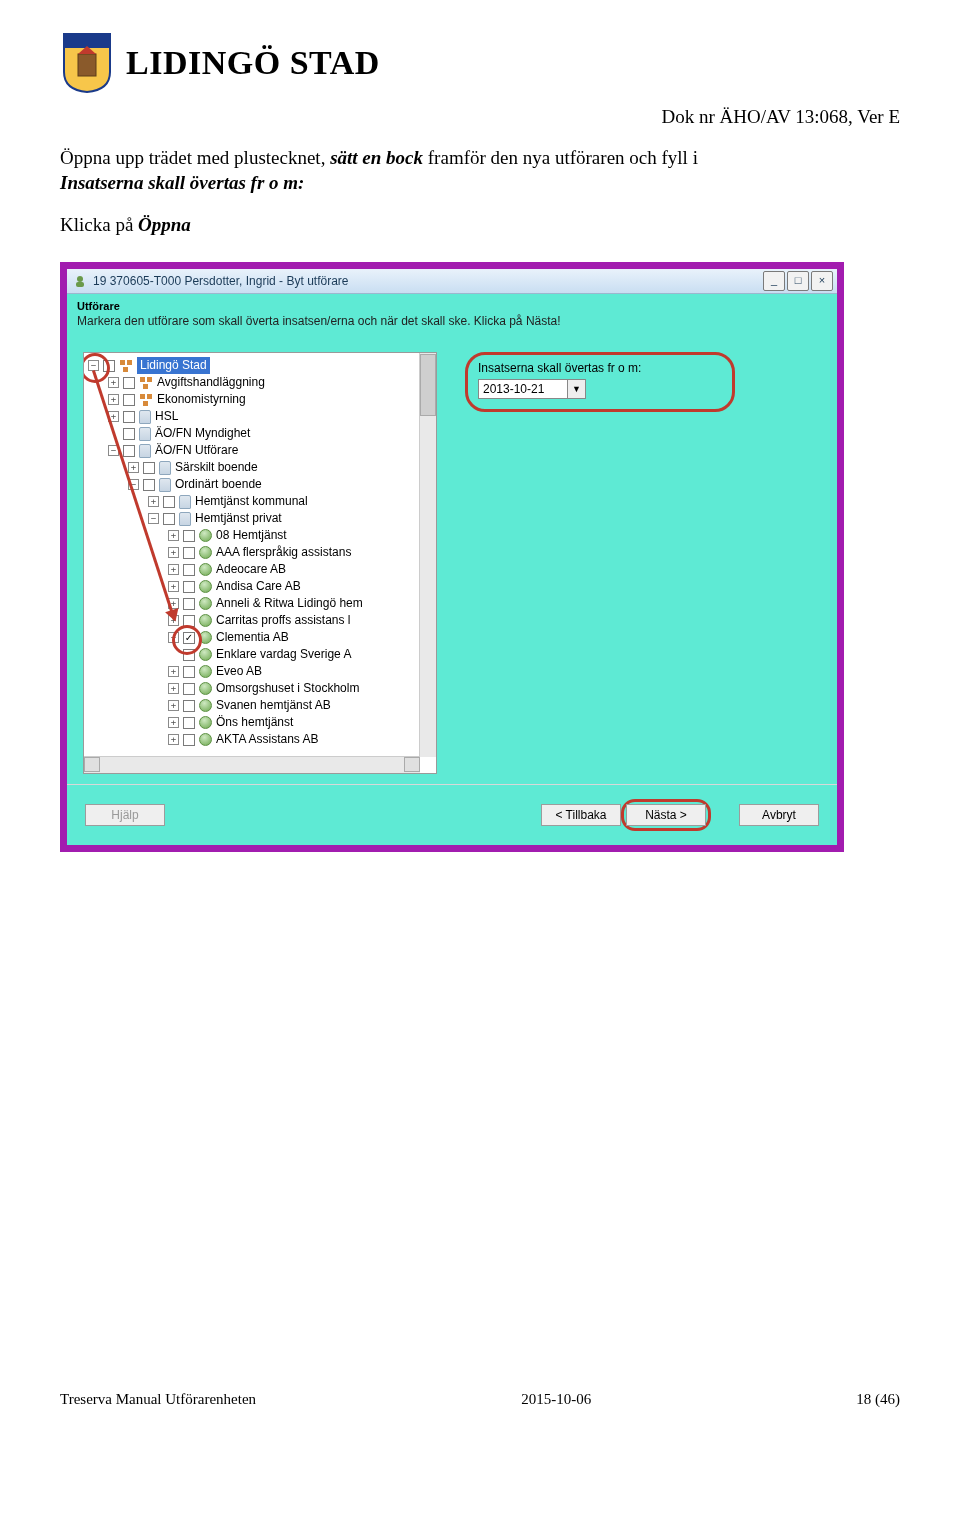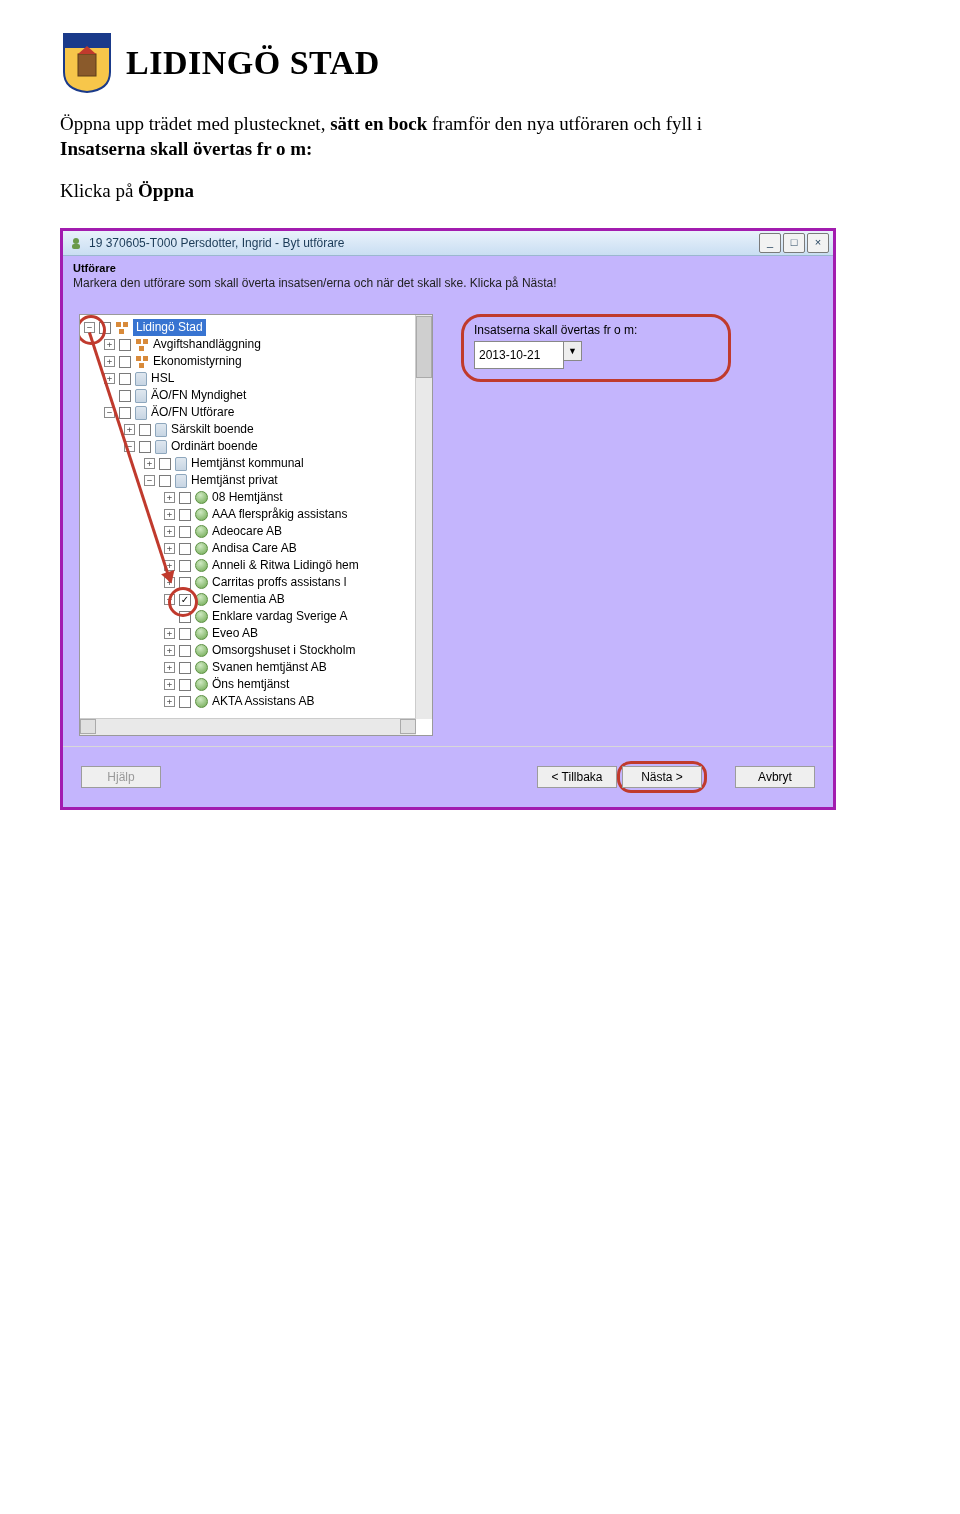--- a/index.html
+++ b/index.html
@@ -35,28 +35,28 @@
   .docnr {
     text-align: right;
     font-size: 19px;
     margin-top: 6px;
   }
   .body-text {
     font-size: 19px;
     line-height: 1.3;
     margin-top: 18px;
   }
-  .body-text .bold { font-weight: bold; }
+  .body-text .bold { font-weight: bold; font-style: italic; }
   .screenshot-wrap {
     margin-top: 24px;
-    border: 3px solid #a21caf;
+    border: 7px solid #a21caf;
     width: 770px;
     font-family: Tahoma, Arial, sans-serif;
     font-size: 12px;
-    background: #c4b5fd;
+    background: #5eead4;
   }
   .titlebar {
     height: 24px;
     background: linear-gradient(#e9f2fb, #c9def2);
     border-bottom: 1px solid #9bb7cf;
     display: flex;
     align-items: center;
     padding: 0 6px;
     font-size: 12px;
     color: #1a3a57;
@@ -218,21 +218,21 @@
     box-sizing:border-box;
   }
   .date-label {
     font-size:12px;
     margin-bottom:4px;
   }
   .date-row { display:flex; }
   .date-input {
     border:1px solid #888;
     background:#fff;
-    height:28px; width:90px;
+    height:20px; width:90px;
     font-size:12px;
     padding:0 4px;
     box-sizing:border-box;
   }
   .date-btn {
     width:18px; height:20px;
     border:1px solid #888; border-left:none;
     background:#eee;
     display:flex; align-items:center; justify-content:center;
     font-size:9px;
@@ -280,20 +280,21 @@
       <svg viewBox="0 0 54 62" width="54" height="62">
         <path d="M4 2 H50 V40 Q50 58 27 60 Q4 58 4 40 Z" fill="#f7c64a" stroke="#1a3a8a" stroke-width="2"></path>
         <path d="M4 2 H50 V16 H4 Z" fill="#1a3a8a"></path>
         <rect x="18" y="22" width="18" height="22" fill="#8a5a2b" stroke="#5d3c19"></rect>
         <path d="M18 22 L27 14 L36 22 Z" fill="#c03a2d"></path>
       </svg>
     </span>
     <span class="brand">LIDINGÖ STAD</span>
   </div>
 
+  <div class="docnr">Dok nr ÄHO/AV 13:068, Ver E</div>
 
   <div class="body-text">
     <span>Öppna upp trädet med plustecknet, </span><span class="bold">sätt en bock</span><span> framför den nya utföraren och fyll i</span><br>
     <span class="bold">Insatserna skall övertas fr o m:</span>
     <div style="height:18px"></div>
     <span>Klicka på </span><span class="bold">Öppna</span>
   </div>
 
   <div class="screenshot-wrap">
     <div class="titlebar">
@@ -500,14 +501,19 @@
       <div class="btn disabled">Hjälp</div>
       <div style="flex:1"></div>
       <div class="btn" style="margin-right:0;">&lt; Tillbaka</div>
       <span class="red-oval-btn">
         <div class="btn">Nästa &gt;</div>
       </span>
       <div class="btn" style="margin-left:28px;">Avbryt</div>
     </div>
   </div>
 
+  <div class="footer">
+    <span>Treserva Manual Utförarenheten</span>
+    <span>2015-10-06</span>
+    <span>18 (46)</span>
+  </div>
 
 </div>
 
 </body></html>

